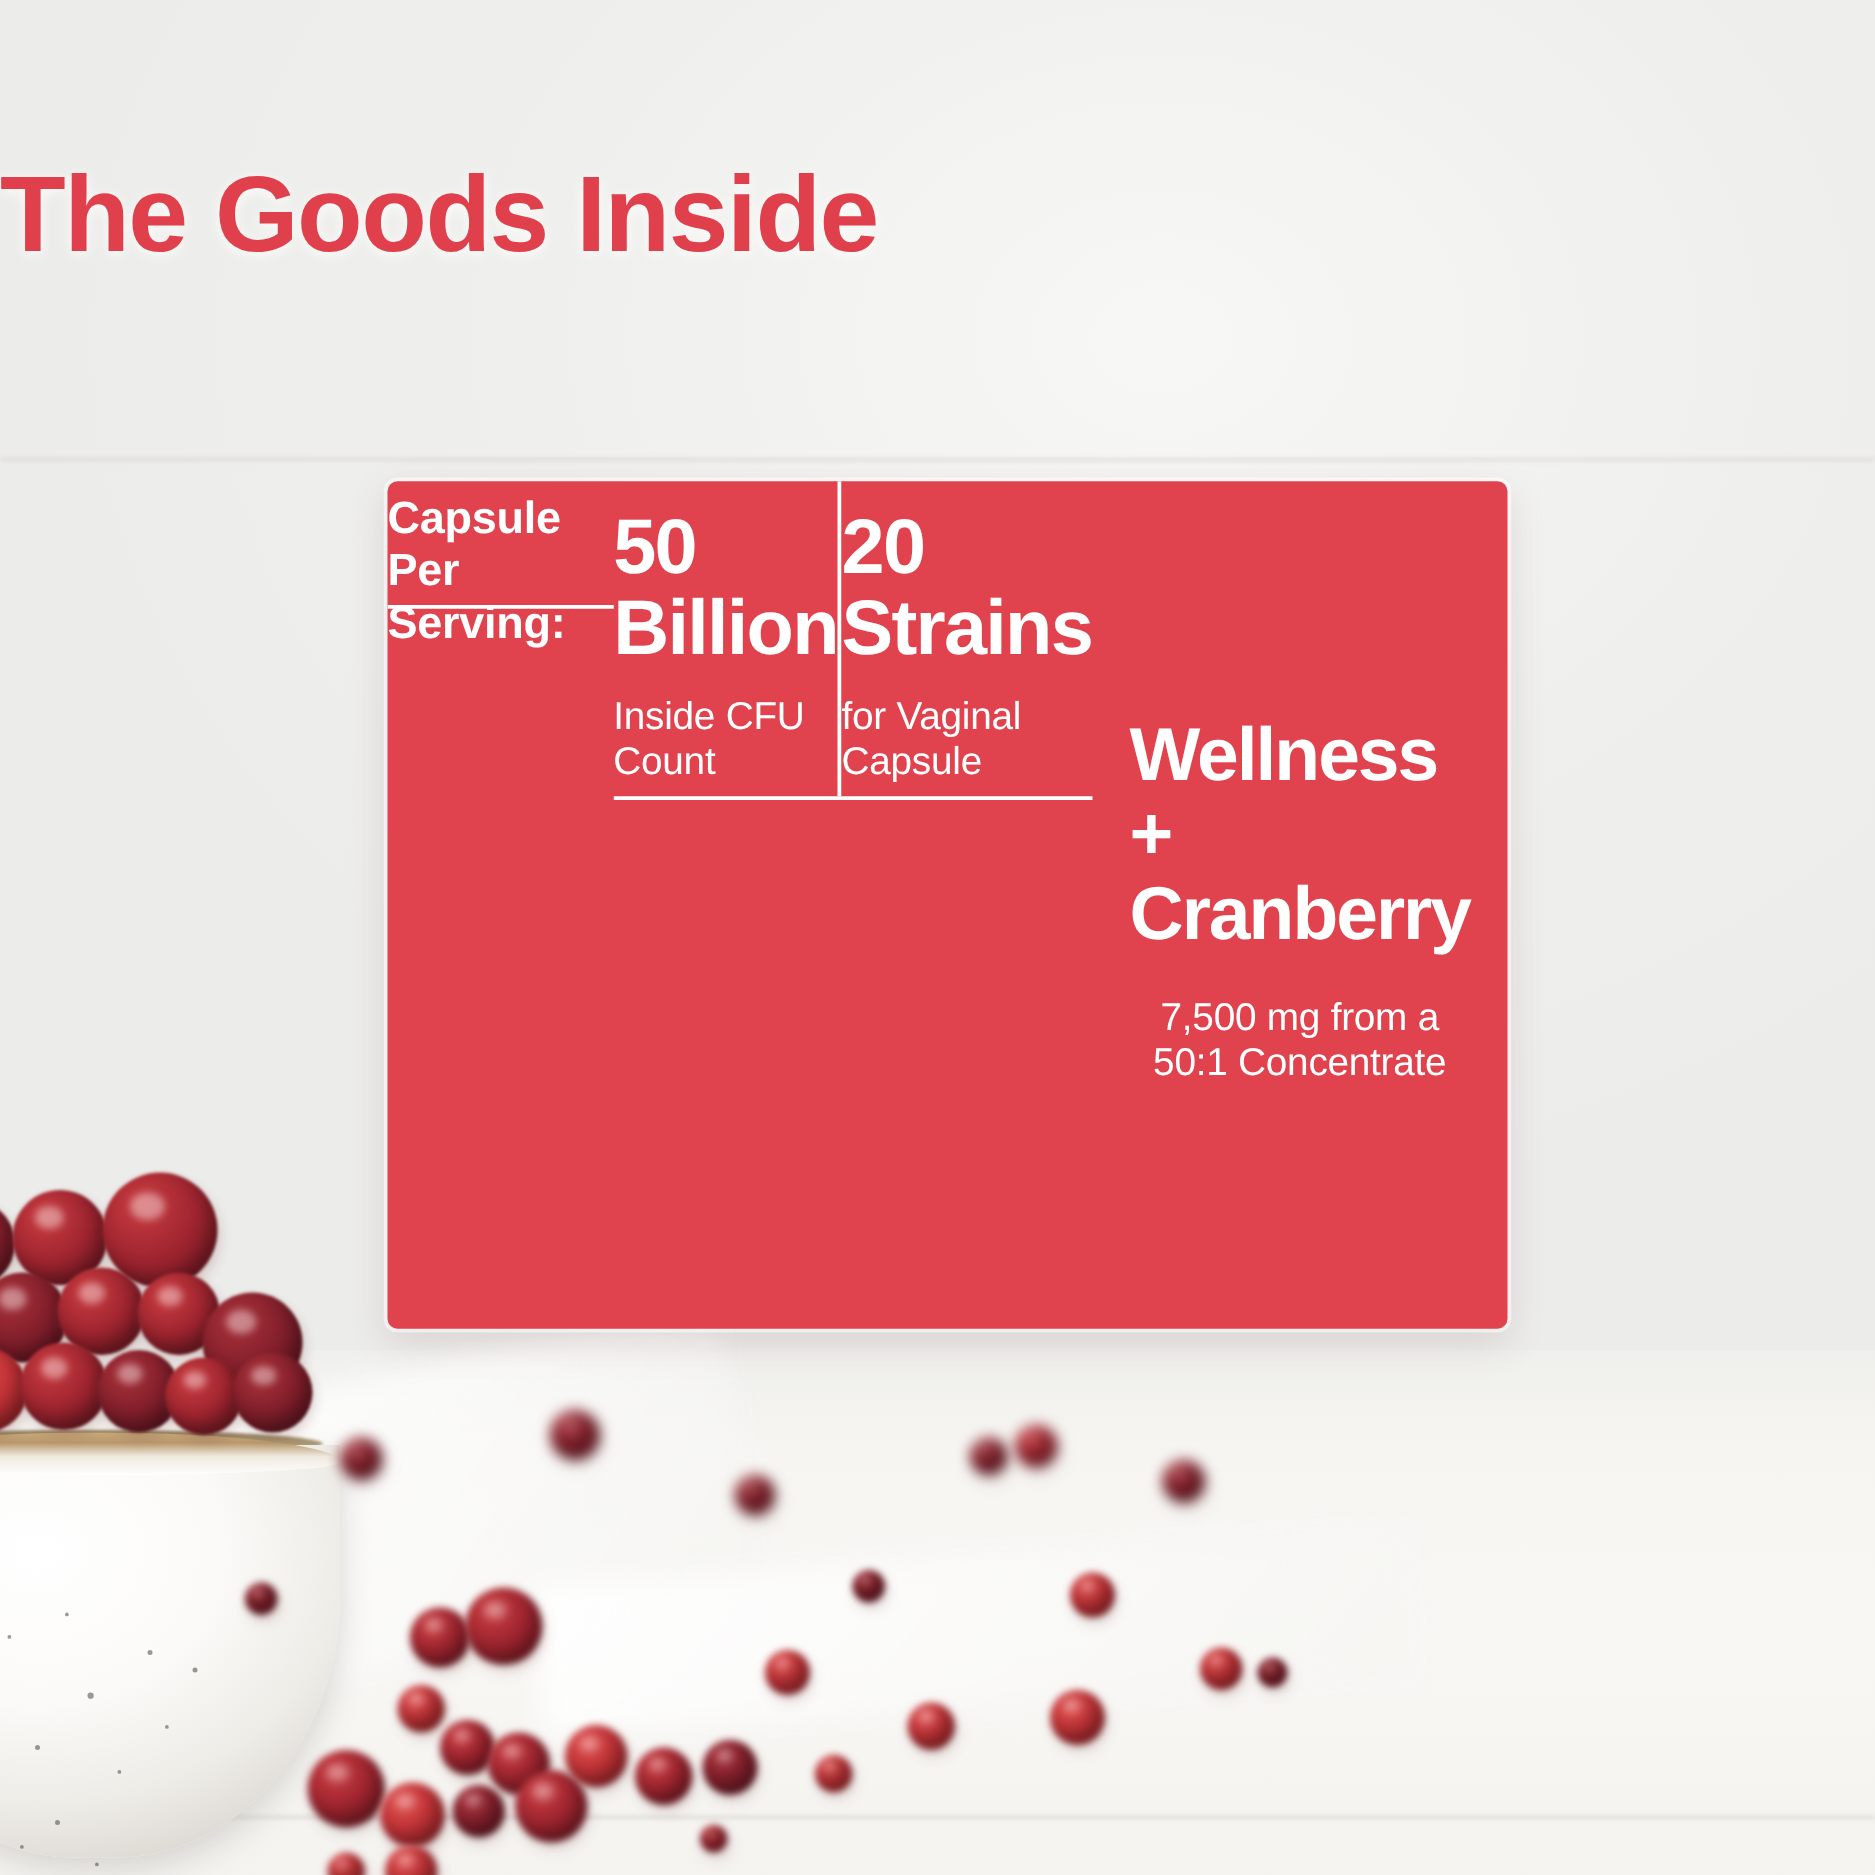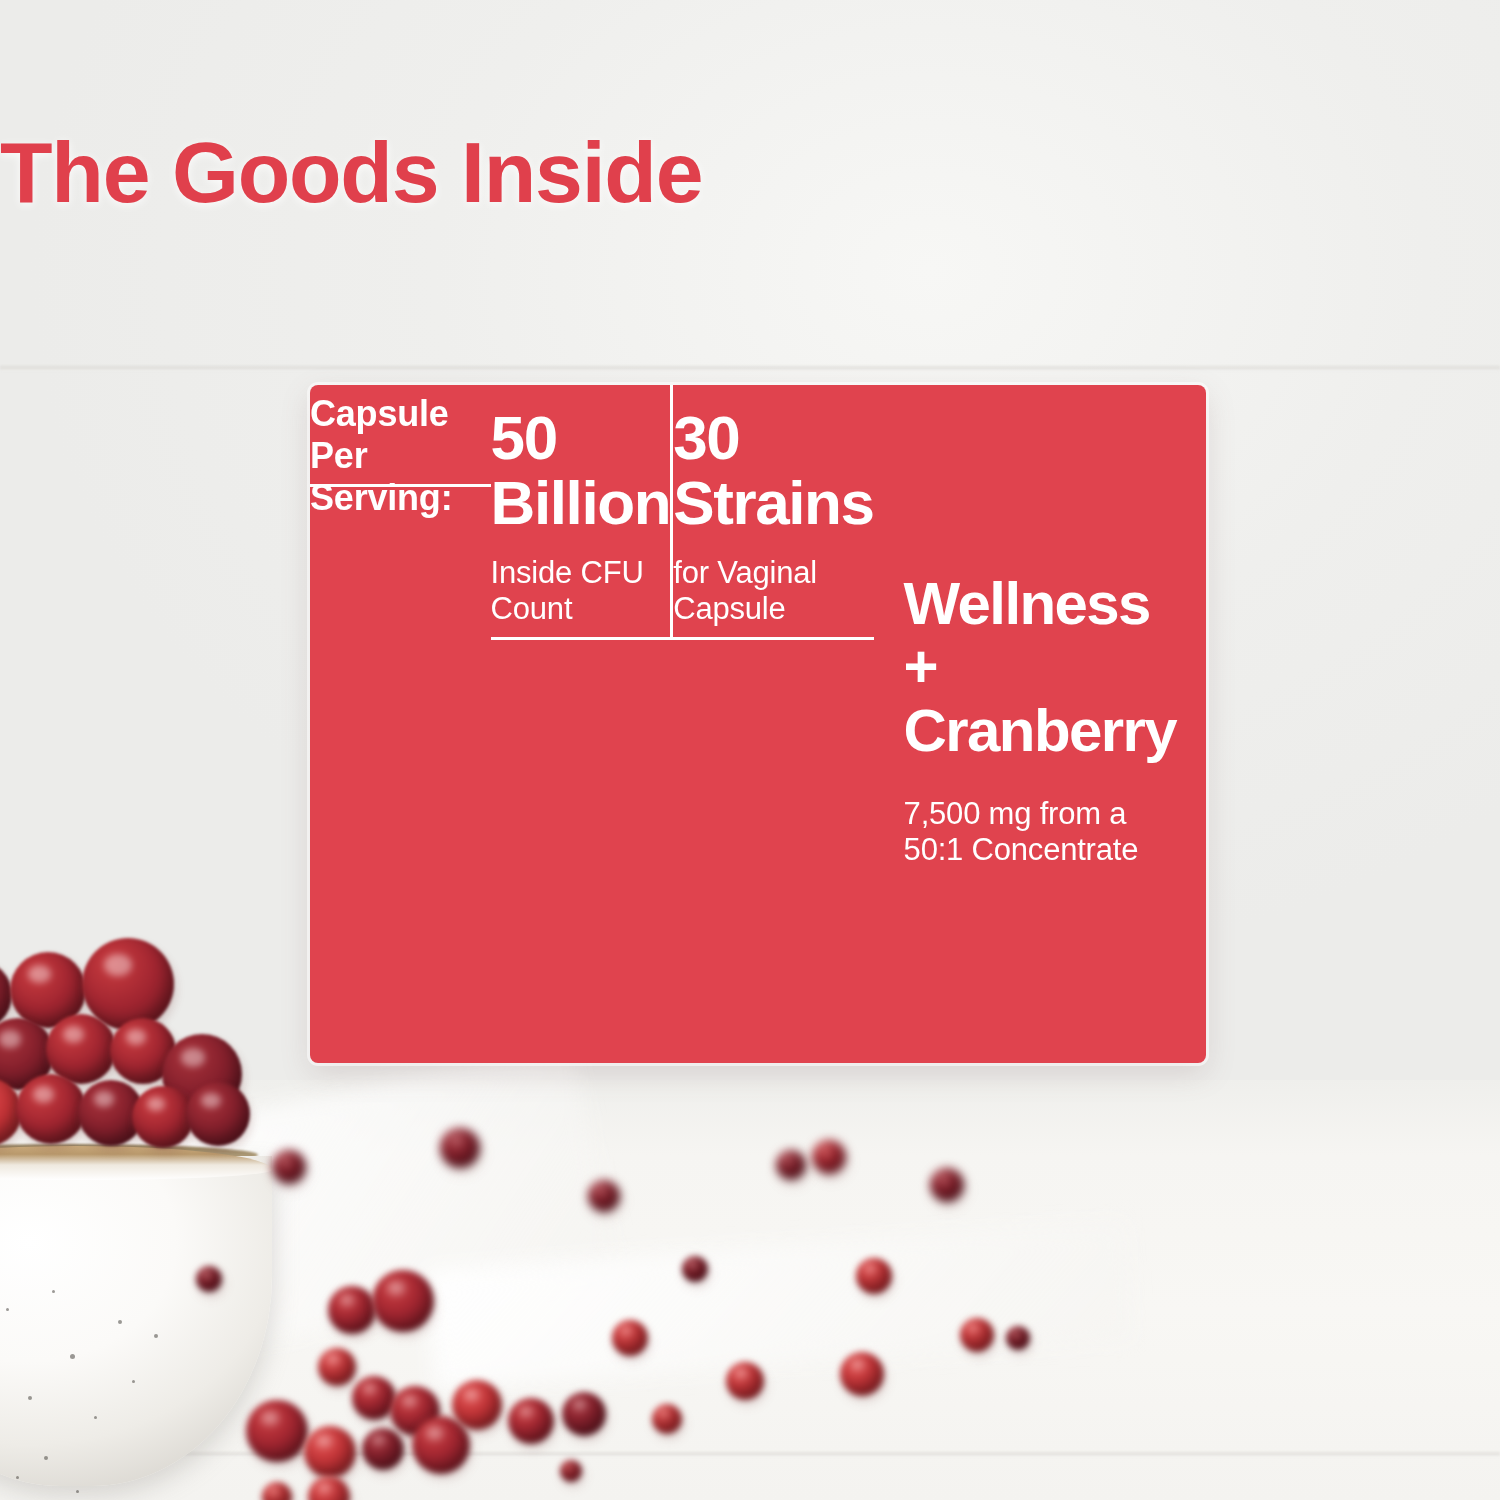--- a/index.html
+++ b/index.html
@@ -139,21 +139,21 @@
     flex:1;
     display:flex; flex-direction:column;
     align-items:center; justify-content:center;
     padding:0 30px 8px;
   }
   #highlight-title {
     font-size:60px; font-weight:700; letter-spacing:-1.6px; line-height:1.06;
   }
   #highlight-sub {
     margin-top:34px;
-    font-size:31px; font-weight:400; letter-spacing:-.2px;
+    font-size:31px; font-weight:400; letter-spacing:-.2px;text-align:center;
   }
   #highlight-tagline {
     margin-top:30px;
     font-size:36px; font-weight:700; letter-spacing:-.4px;
   }
 </style>
 </head>
 <body>
 
 <div id="photo-bg"></div>
@@ -240,21 +240,21 @@
     <div id="card-header">Just 1 Capsule Per Serving:</div>
 
     <div id="stats-row">
 
       <div class="stat-cell" id="stat-cell-left">
         <div class="stat-value">50 Billion</div>
         <div class="stat-label">Inside CFU Count</div>
       </div>
 
       <div class="stat-cell" id="stat-cell-right">
-        <div class="stat-value">30 Strains</div>
+        <div class="stat-value">20 Strains</div>
         <div class="stat-label">for Vaginal Capsule</div>
       </div>
 
     </div>
 
     <div id="highlight-row">
       <div id="highlight-title">Wellness + Cranberry</div>
       <div id="highlight-sub">7,500 mg from a 50:1 Concentrate</div>
     </div>
 

